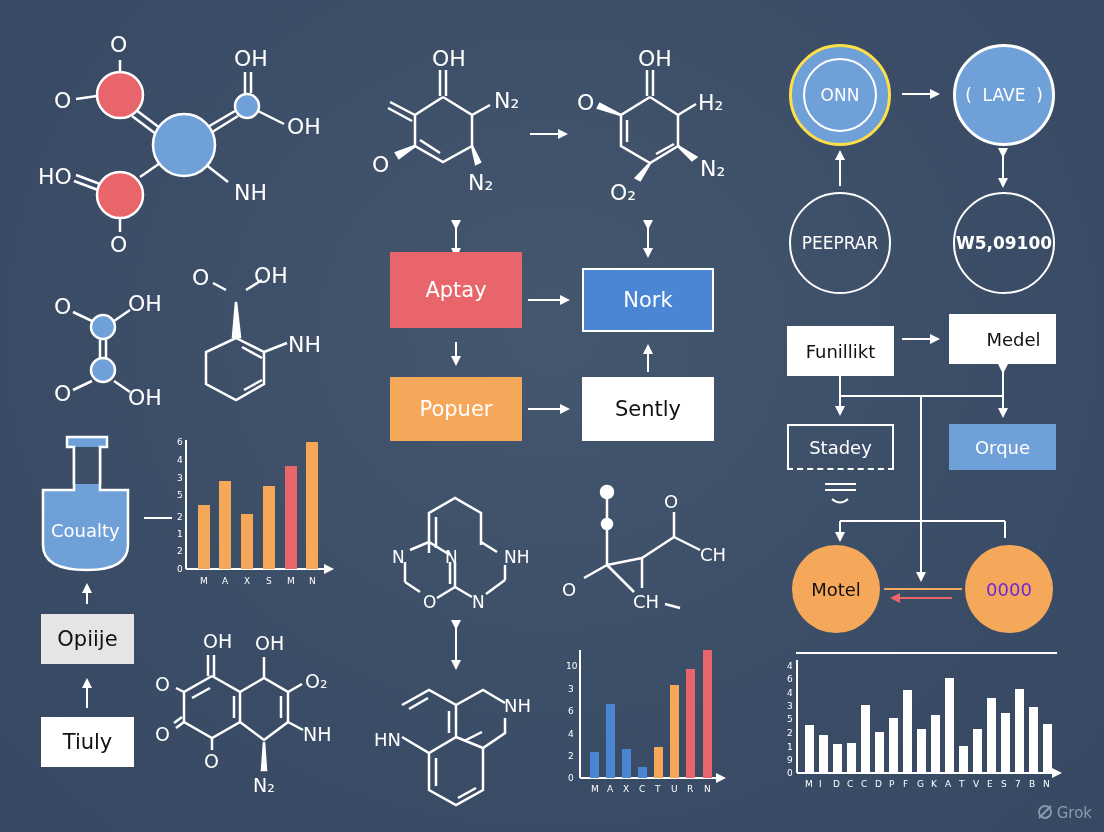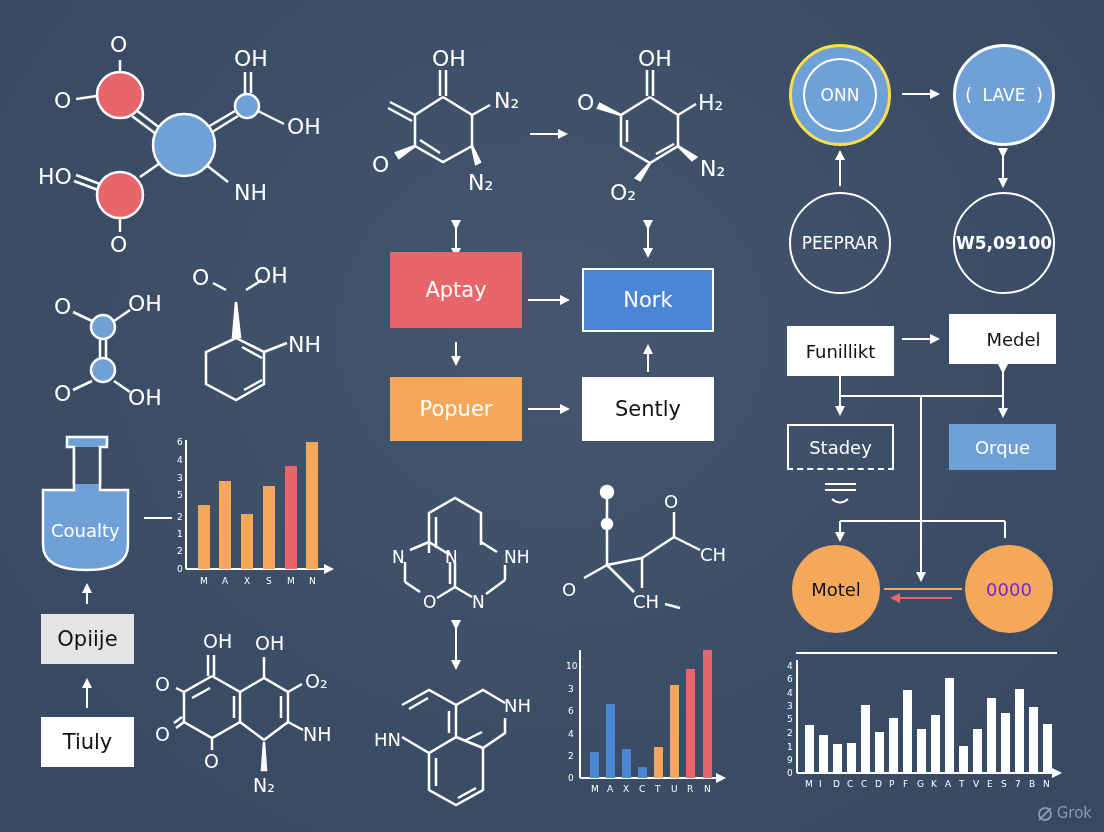--- a/index.html
+++ b/index.html
@@ -3,21 +3,21 @@
 <meta charset="utf-8">
 <style>
   html,body{margin:0;padding:0;}
   body{width:1104px;height:832px;background:#3d5068;overflow:hidden;position:relative;font-family:"DejaVu Sans","Liberation Sans",sans-serif;}
   .bg{position:absolute;inset:0;background:radial-gradient(ellipse at 50% 40%,#44576f 0%,#3b4d66 60%,#374962 100%);}
   svg.canvas{position:absolute;left:0;top:0;}
   .lbl{font-family:"DejaVu Sans","Liberation Sans",sans-serif;fill:#ffffff;font-size:22px;}
   .lbl-sm{font-family:"DejaVu Sans","Liberation Sans",sans-serif;fill:#ffffff;font-size:9px;}
   .box{position:absolute;display:flex;align-items:center;justify-content:center;font-family:"DejaVu Sans","Liberation Sans",sans-serif;font-size:21px;box-sizing:border-box;}
   .circ{position:absolute;border-radius:50%;display:flex;align-items:center;justify-content:center;font-family:"DejaVu Sans","Liberation Sans",sans-serif;box-sizing:border-box;color:#fff;}
-  .wm{position:absolute;right:12px;bottom:10px;color:#8a9ab0;font-family:"DejaVu Sans","Liberation Sans",sans-serif;font-size:15px;display:flex;align-items:flex-end;gap:4px;}
+  .wm{position:absolute;right:12px;bottom:10px;color:#8a9ab0;font-family:"DejaVu Sans","Liberation Sans",sans-serif;font-size:15px;display:flex;align-items:flex-start;gap:4px;}
 </style>
 </head>
 <body>
 
 <div class="bg"></div>
 
 <svg class="canvas" width="1104" height="832" viewBox="0 0 1104 832">
   <defs>
     <marker id="ah" markerWidth="10" markerHeight="10" refX="8" refY="5" orient="auto" markerUnits="userSpaceOnUse">
       <path d="M0,0 L10,5 L0,10 z" fill="#fff"></path>

